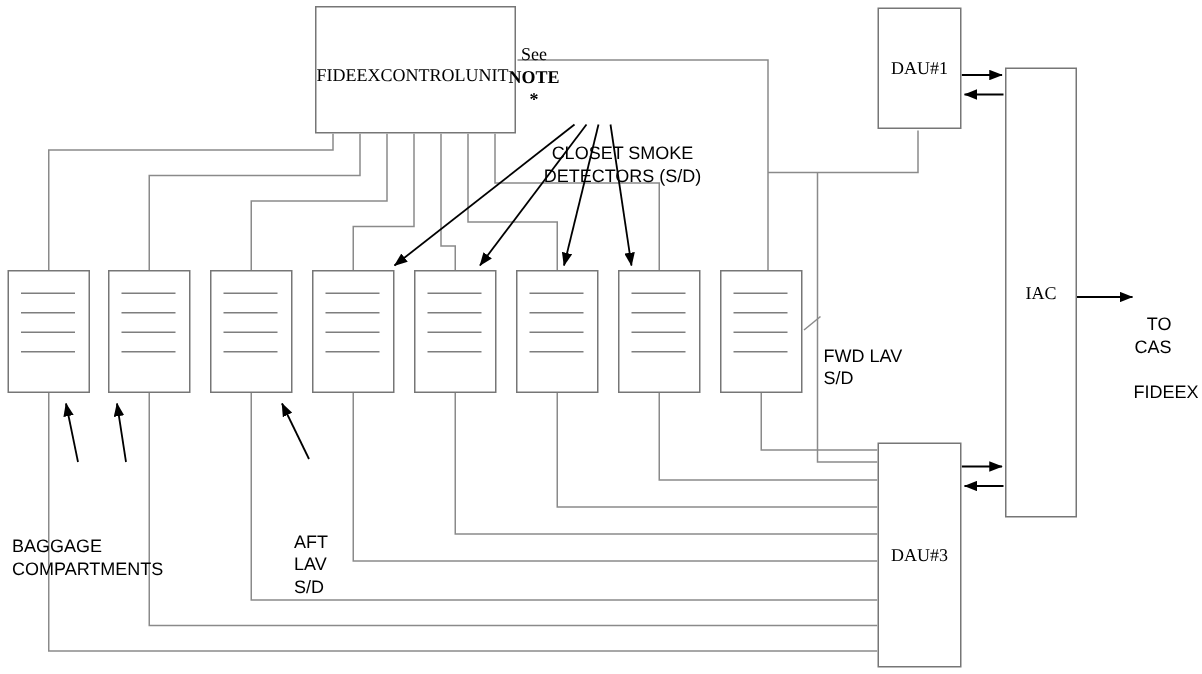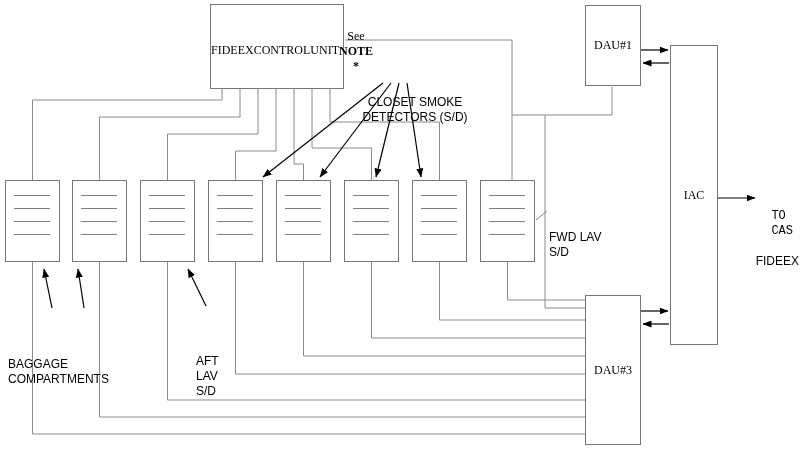--- a/index.html
+++ b/index.html
@@ -162,21 +162,21 @@
     <div>AFT</div>
     <div>LAV</div>
     <div>S/D</div>
   </div>
 
   <div class="lbl" style="left:8px;top:310px;">
     <div>BAGGAGE</div>
     <div>COMPARTMENTS</div>
   </div>
 
-  <div class="lbl" style="right:8px;top:162px;font-family:Liberation Mono, monospace;">
+  <div class="lbl" style="right:20px;top:162px;text-align:right;">
     <div>TO</div>
     <div>CAS</div>
   </div>
   <div class="lbl" style="right:2px;top:207px;">
     <div>FIDEEX</div>
   </div>
 
 </div>
 
 </body></html>

